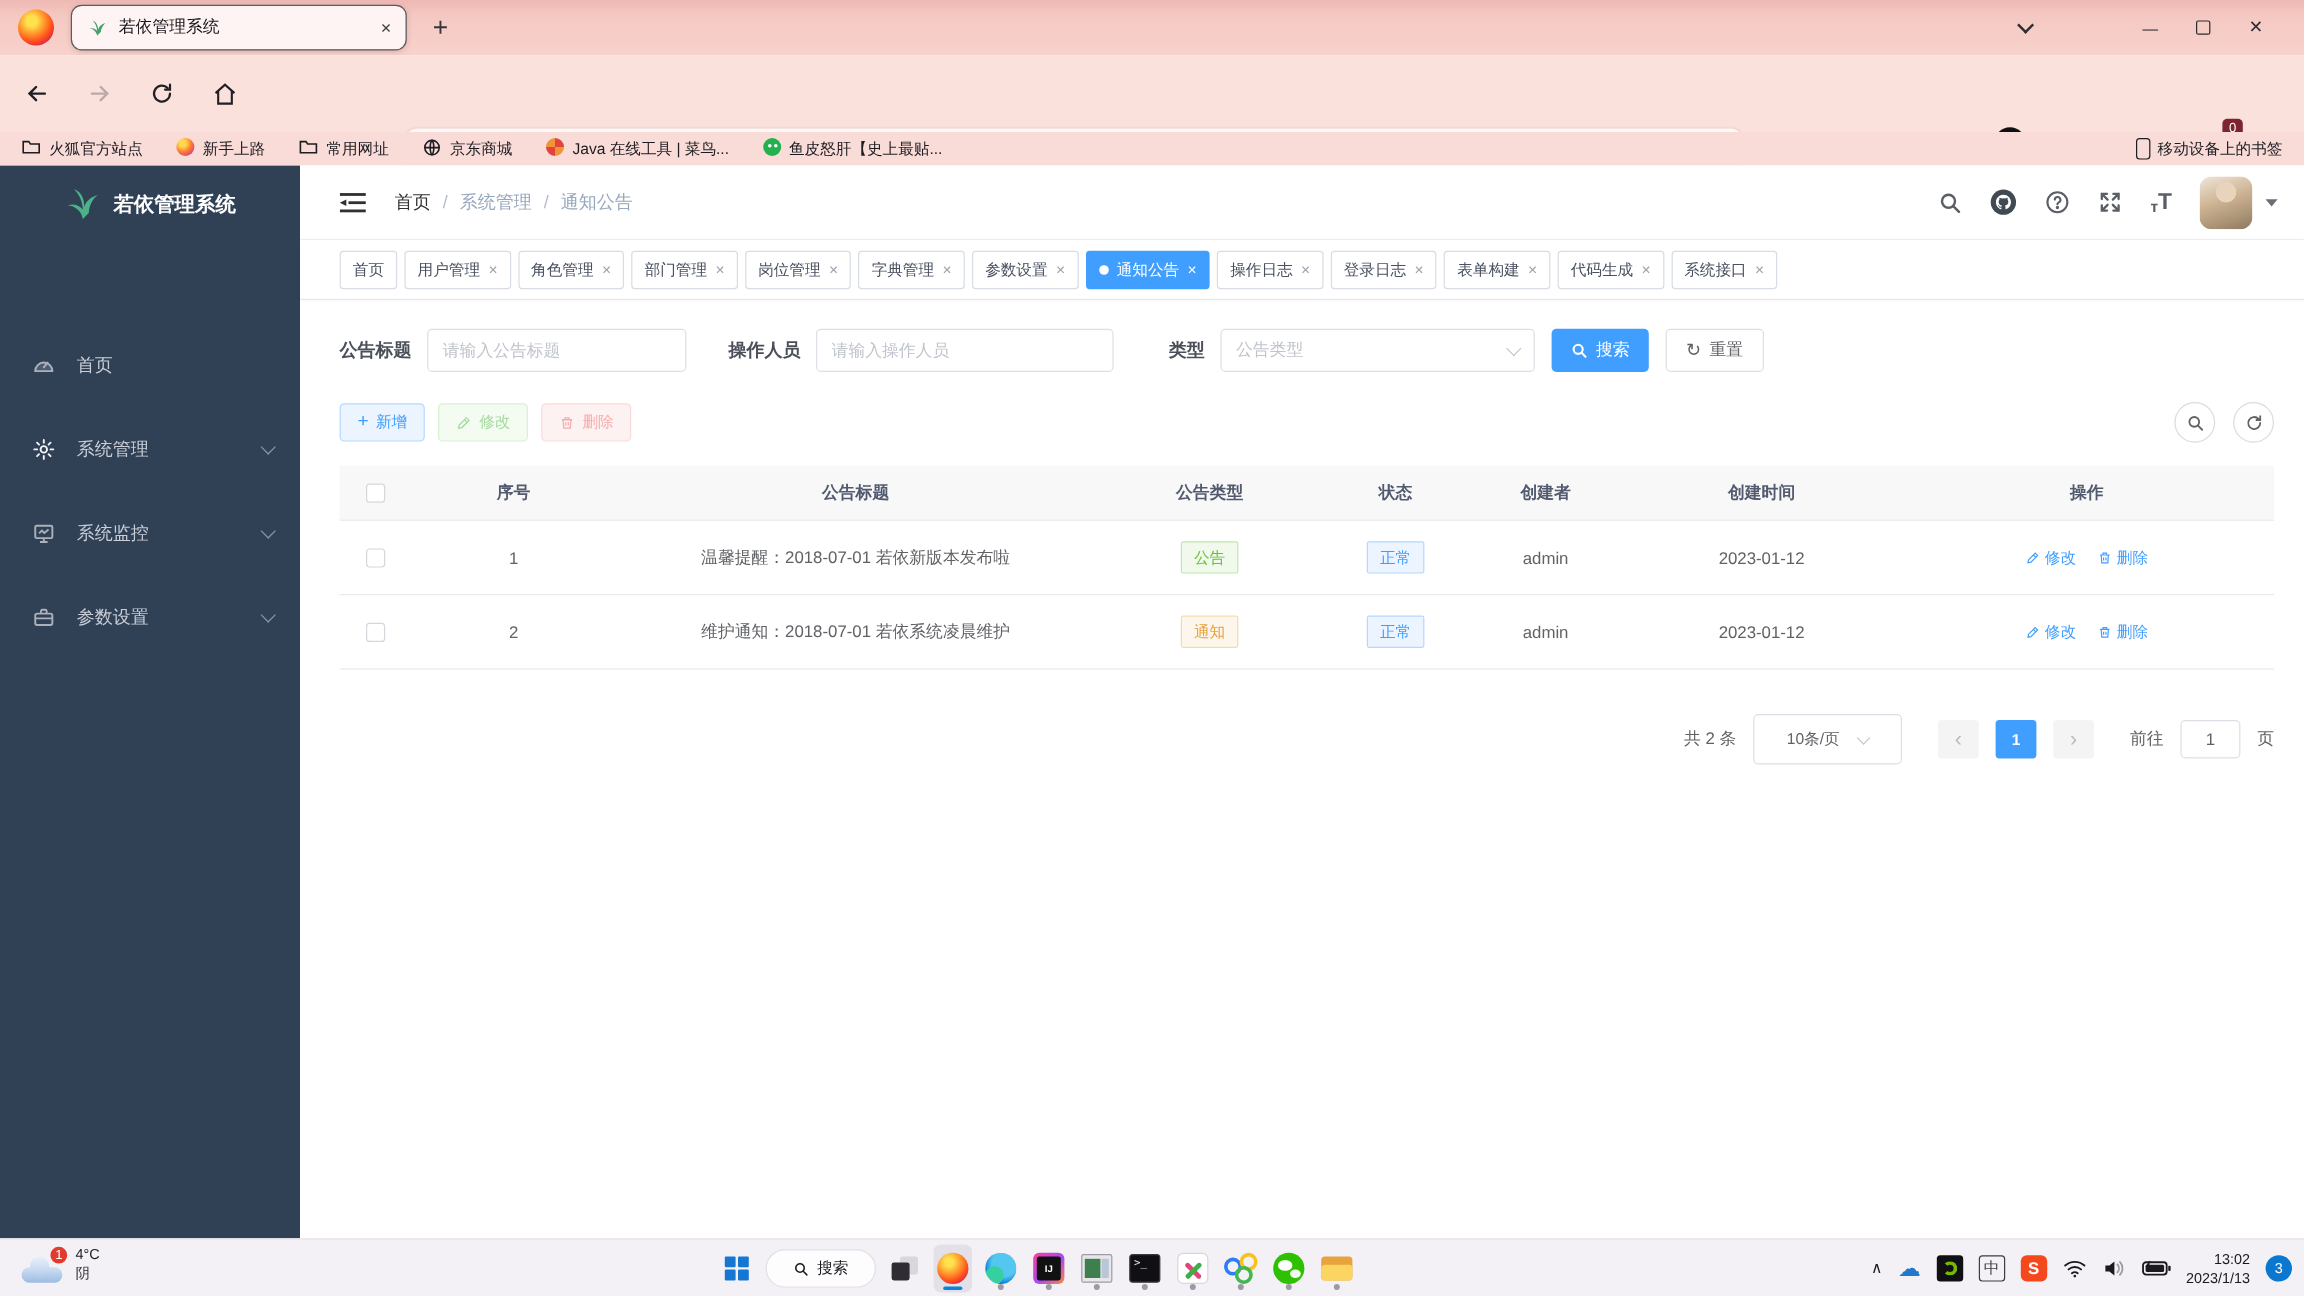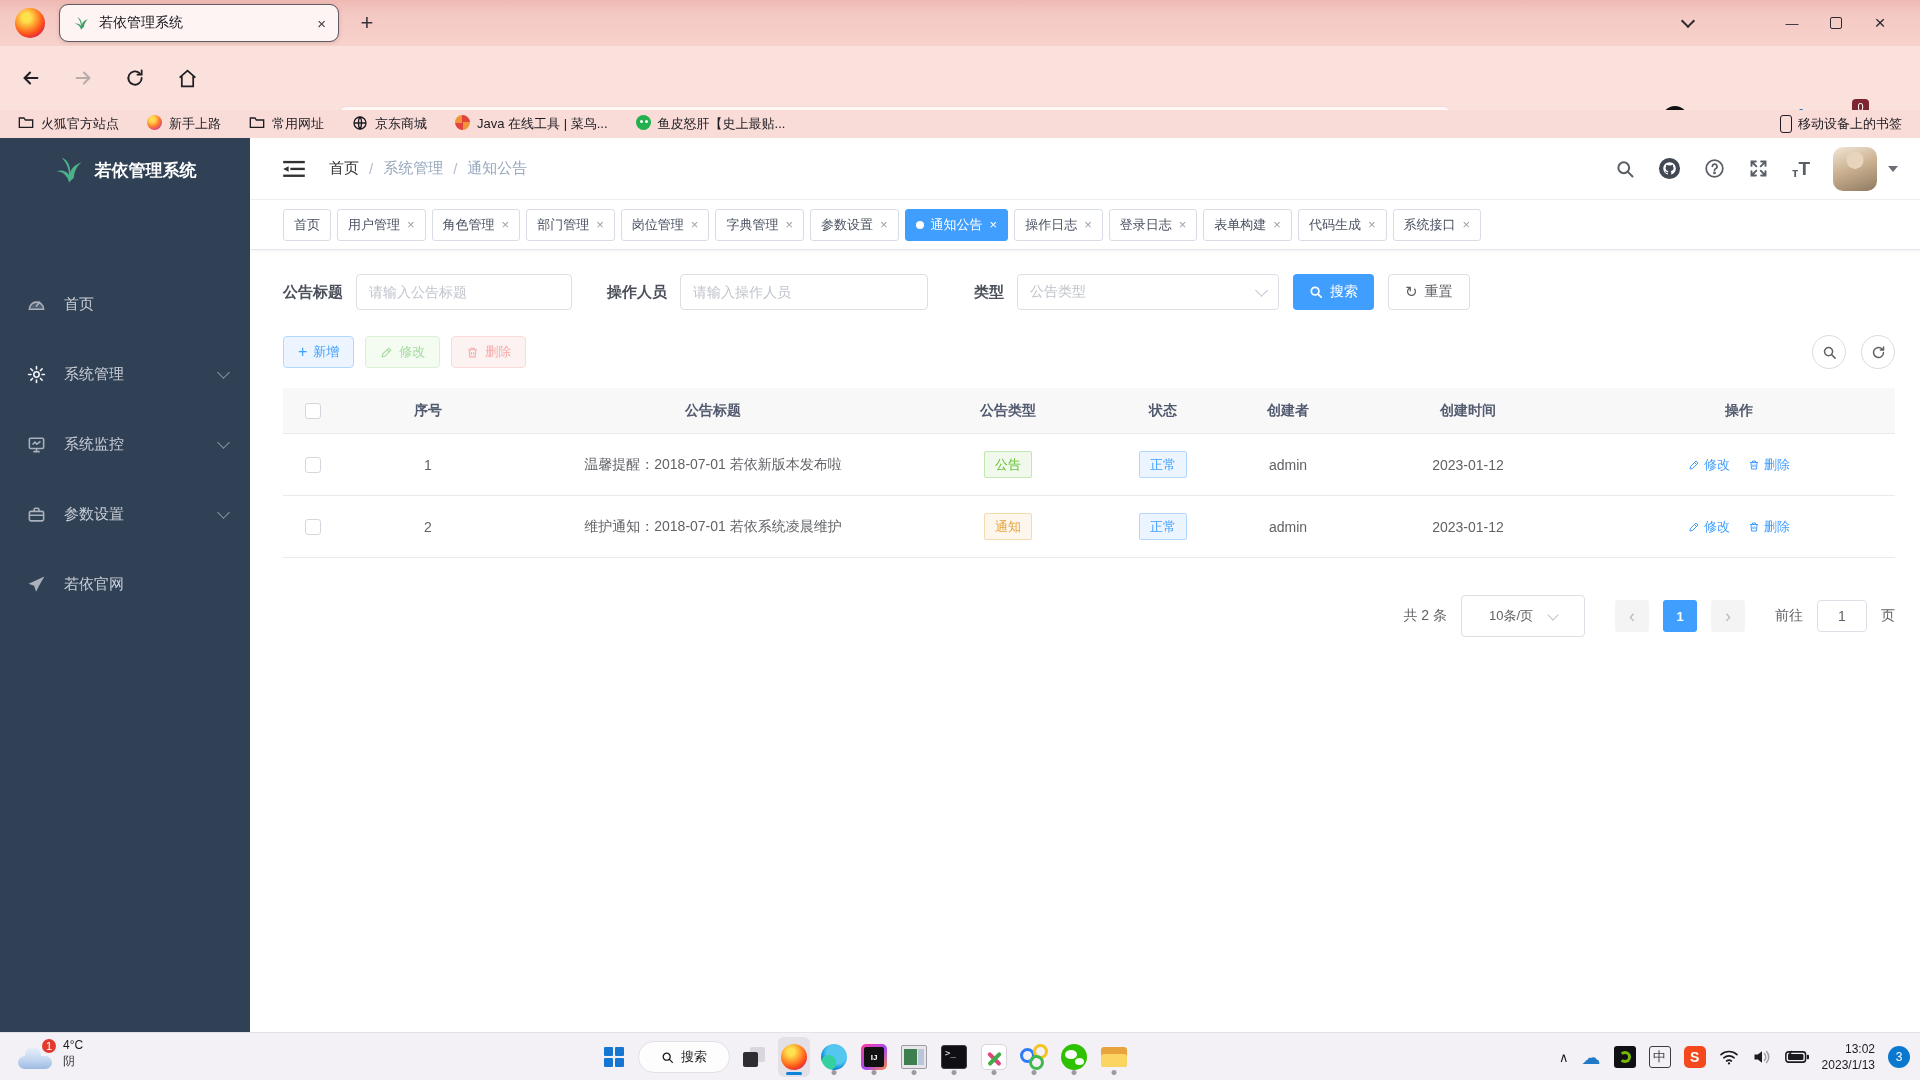--- a/index.html
+++ b/index.html
@@ -366,26 +366,20 @@
           <span class="chev"></span>
         </div>
         <div class="m-item">
           <svg width="19" height="19" viewBox="0 0 24 24" fill="none" stroke="#aab1bc" stroke-width="2">
               <rect x="3" y="8" width="18" height="12" rx="2"></rect>
               <path d="M9 8V5.5A1.5 1.5 0 0 1 10.5 4h3A1.5 1.5 0 0 1 15 5.5V8M3 13h18"></path>
             </svg>
           <span>参数设置</span>
           <span class="chev"></span>
         </div>
-        <div class="m-item">
-          <svg width="19" height="19" viewBox="0 0 24 24" fill="#aab1bc">
-              <path d="M22 2L2 11l7 2.5L11.5 21 15 14z"></path>
-            </svg>
-          <span>若依官网</span>
-        </div>
       </div>
     </div>
 
     <div class="main">
 
       <div class="m-header">
         <svg width="22" height="18" viewBox="0 0 24 20" fill="#303133">
             <rect x="0" y="1" width="24" height="2.6"></rect>
             <rect x="8" y="8.6" width="16" height="2.6"></rect>
             <rect x="0" y="16.2" width="24" height="2.6"></rect>

